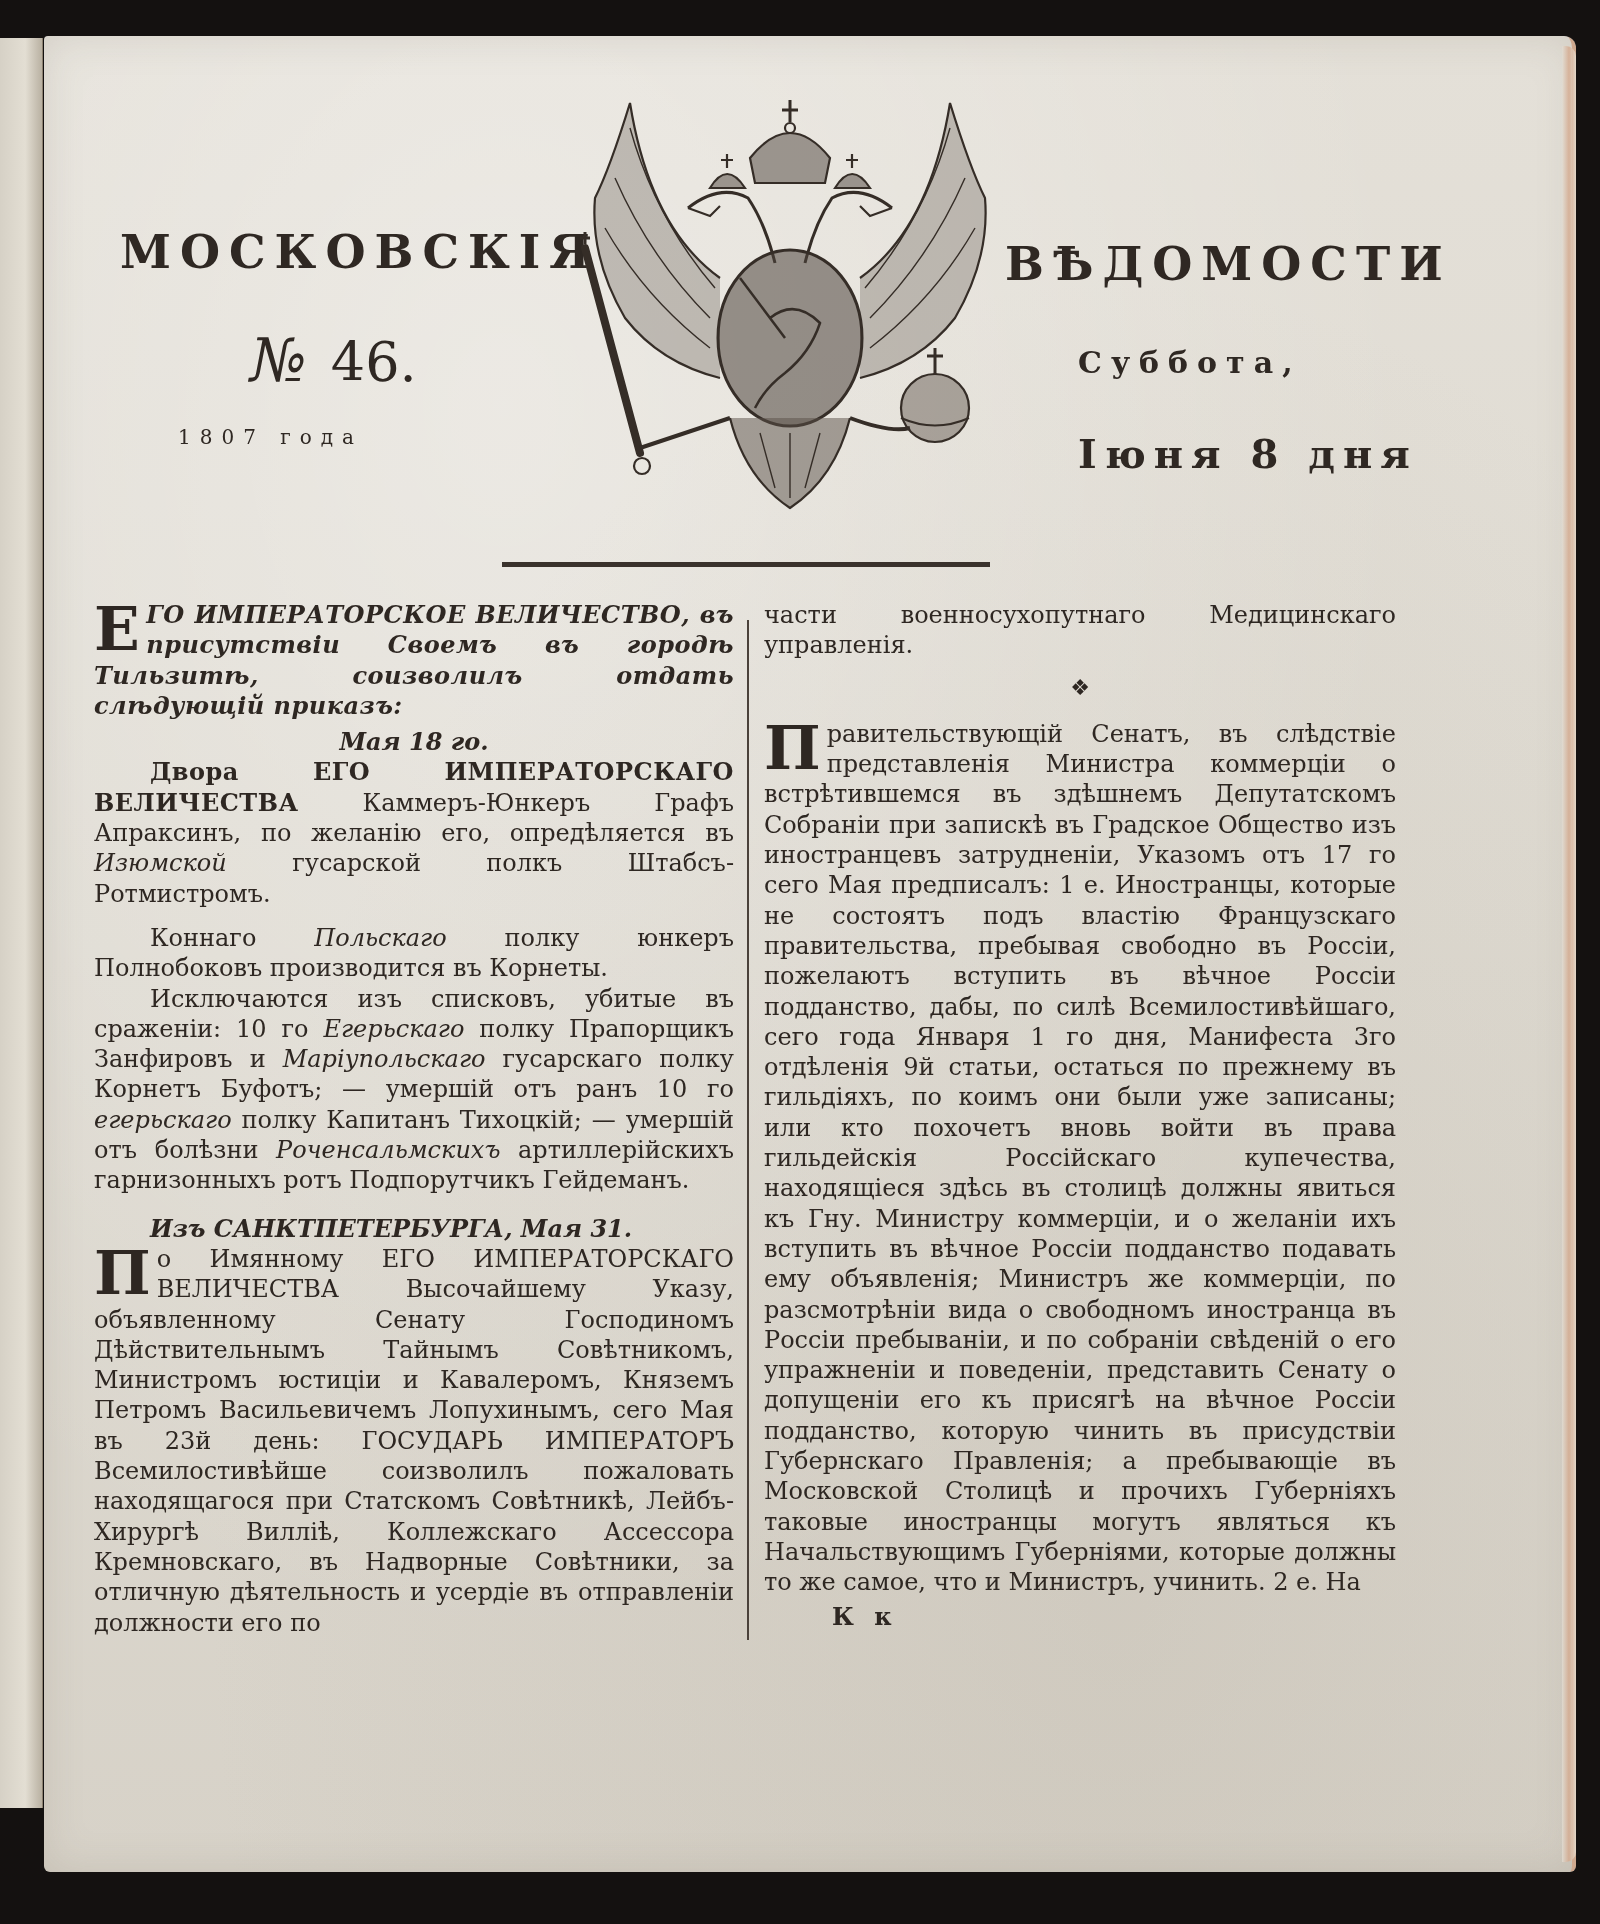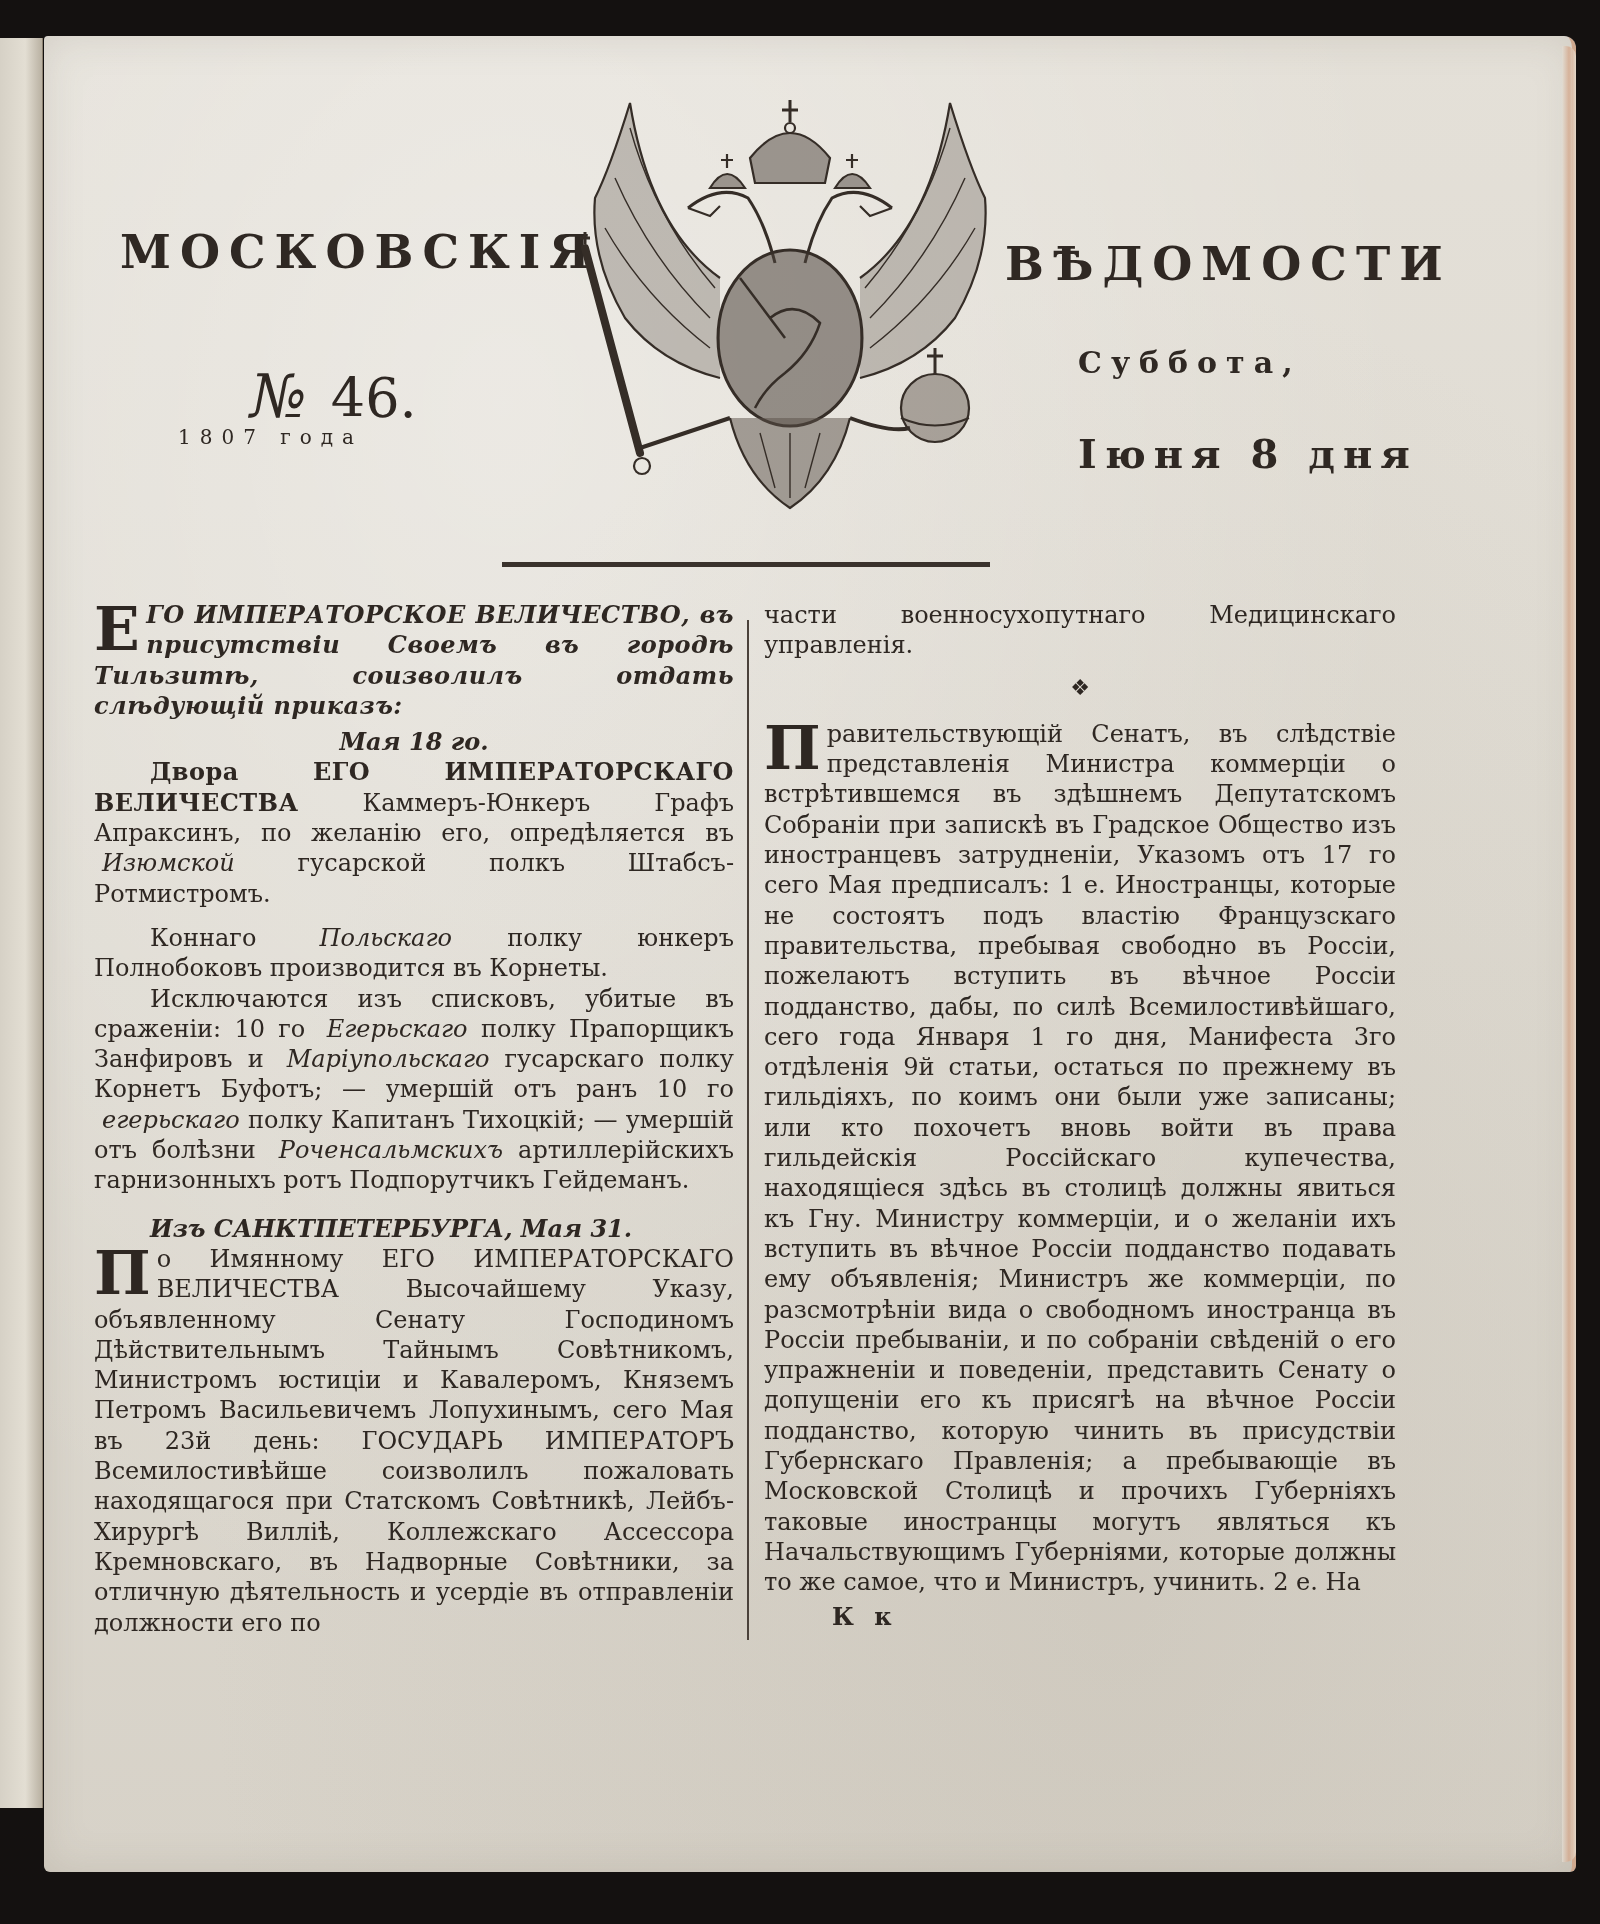--- a/index.html
+++ b/index.html
@@ -53,21 +53,20 @@
     color: #2f2823;
     text-align: right;
   }
   .masthead-title-left { left: 120px; top: 225px; }
   .masthead-title-right { left: 1005px; top: 237px; }
   .issue-number {
     position: absolute;
     left: 250px; top: 325px;
     font-size: 54px;
     color: #2f2823;
-    margin-top: 36px;
   }
   .issue-number .no-sign {
     font-family: "DejaVu Serif", serif;
     font-style: italic;
     font-size: 60px;
     margin-right: 24px;
   }
   .weekday {
     position: absolute;
     left: 1078px; top: 345px;
@@ -141,21 +140,21 @@
     font-style: italic;
     font-weight: bold;
     margin-top: 6px !important;
   }
   .section-head {
     font-style: italic;
     font-weight: bold;
     padding-left: 56px;
     margin-top: 18px !important;
   }
-  em { font-style: italic; margin-left: 8px; }
+  em { font-style: italic; }
   .ornament {
     text-align: center;
     font-size: 22px;
     margin: 12px 0 16px 0 !important;
   }
   .catchword {
     margin-top: 4px !important;
     padding-left: 68px;
     font-weight: bold;
     letter-spacing: 6px;

